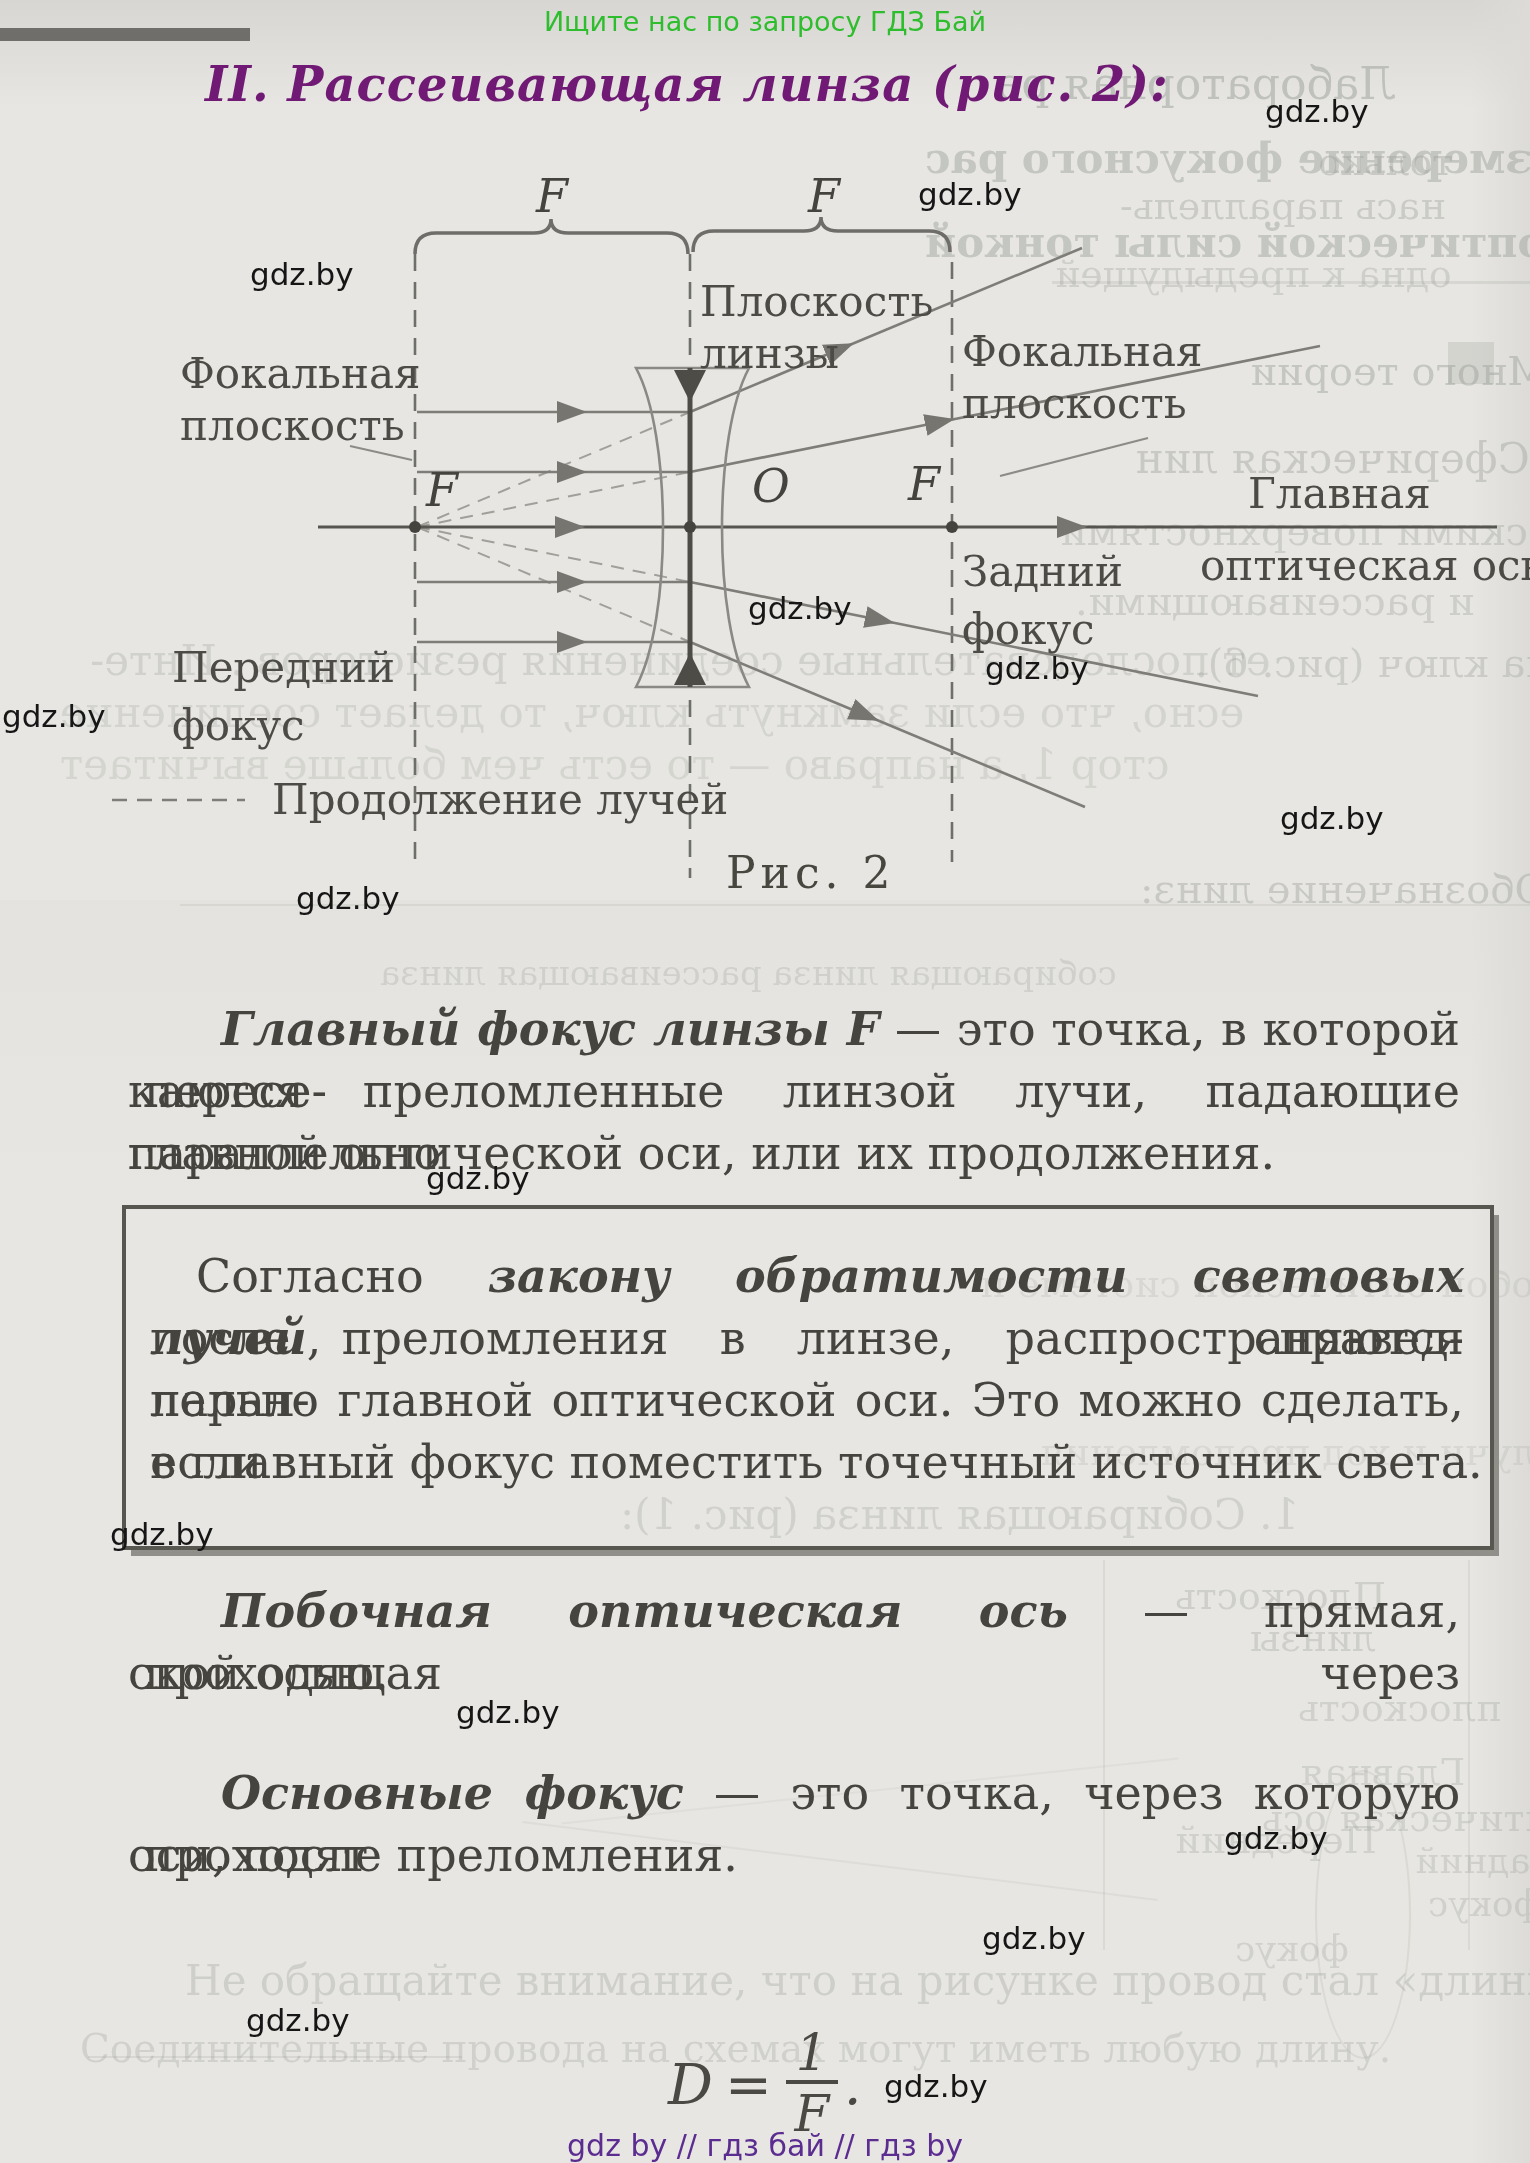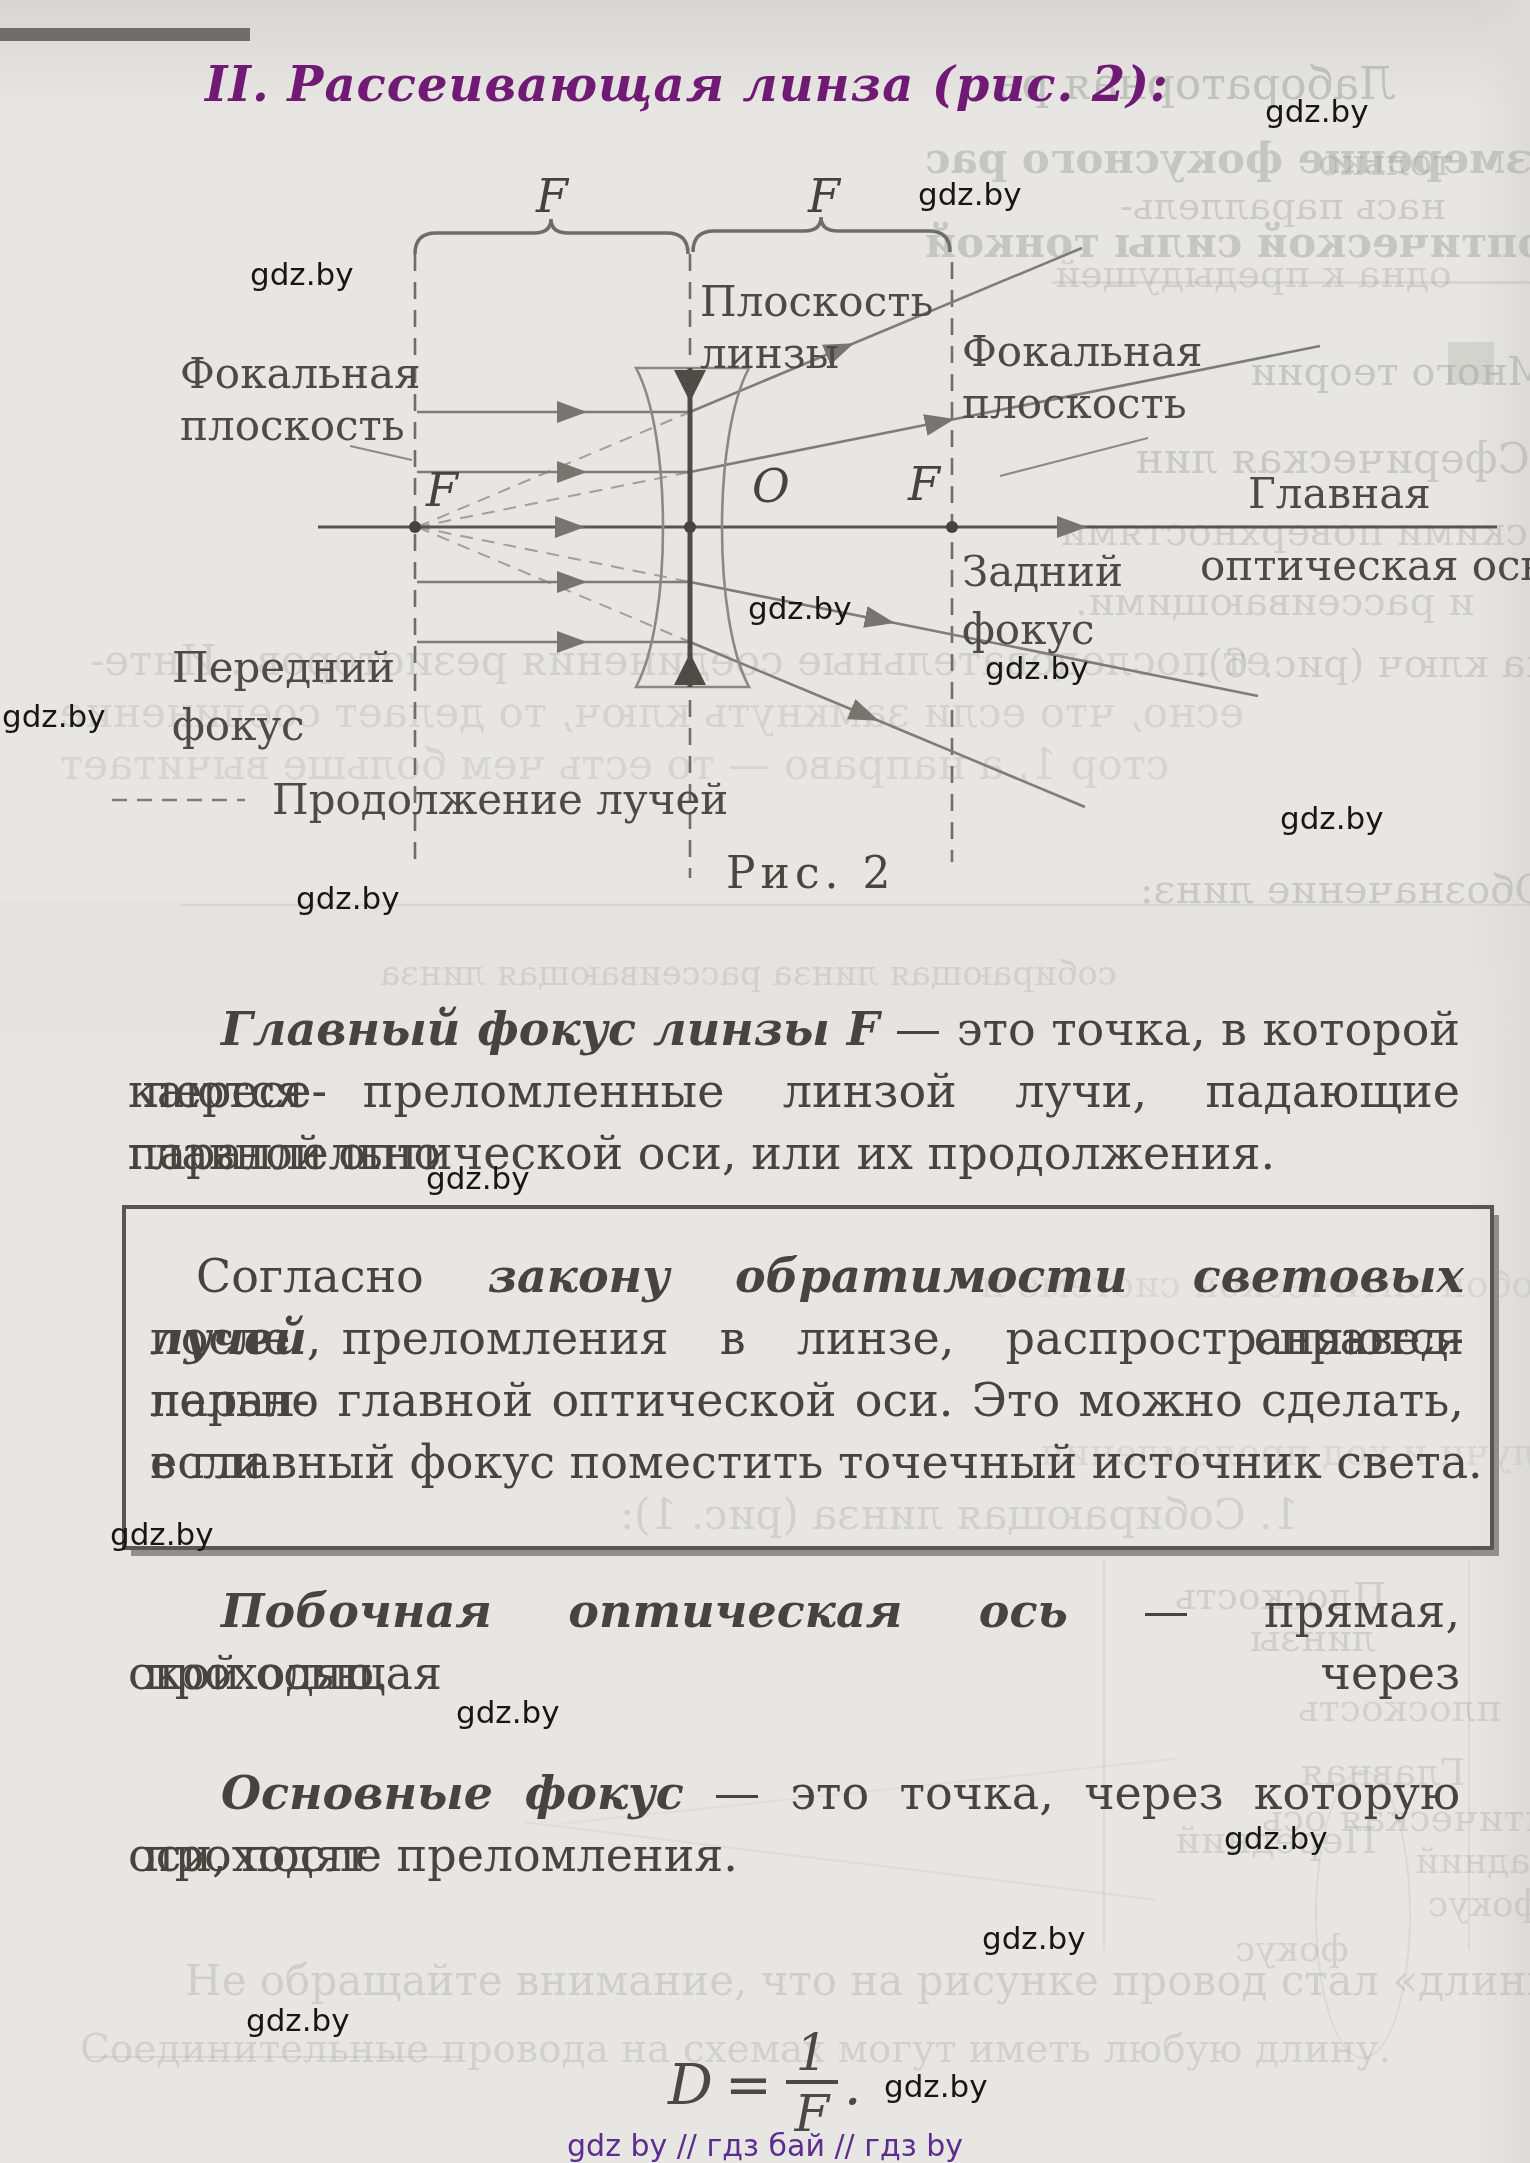--- a/index.html
+++ b/index.html
@@ -52,20 +52,21 @@
 </style>
 </head>
 <body>
 
 <div id="page">
 
   <div id="shade-top"></div>
   <div id="shade-right"></div>
   <div id="shade-mid"></div>
 
+  <div class="promo">Ищите нас по запросу ГДЗ Бай</div>
   <div class="topstrip"></div>
 
   <div id="bleed-layer">
     <div class="bleedbox" style="left:1052px;top:281px;width:478px;height:3px;background:#aeb2ac;opacity:.3;"></div>
     <div class="bleedbox" style="left:1448px;top:342px;width:46px;height:42px;background:#b4b8b2;opacity:.4;"></div>
     <div class="bleedbox" style="left:180px;top:904px;width:1350px;height:2px;background:#aeb2ac;opacity:.25;"></div>
     <div class="bleedbox" style="left:1103px;top:1560px;width:2px;height:390px;background:#aeb2ac;opacity:.25;"></div>
     <div class="bleedbox" style="left:1468px;top:1560px;width:2px;height:390px;background:#aeb2ac;opacity:.25;"></div>
     <div class="bleedbox" style="left:1315px;top:1770px;width:92px;height:285px;border:2px solid #aeb2ac;border-radius:50%;opacity:.25;"></div>
     <div class="bleedbox" style="left:520px;top:1860px;width:640px;height:2px;background:#aeb2ac;opacity:.18;transform:rotate(7deg);"></div>

